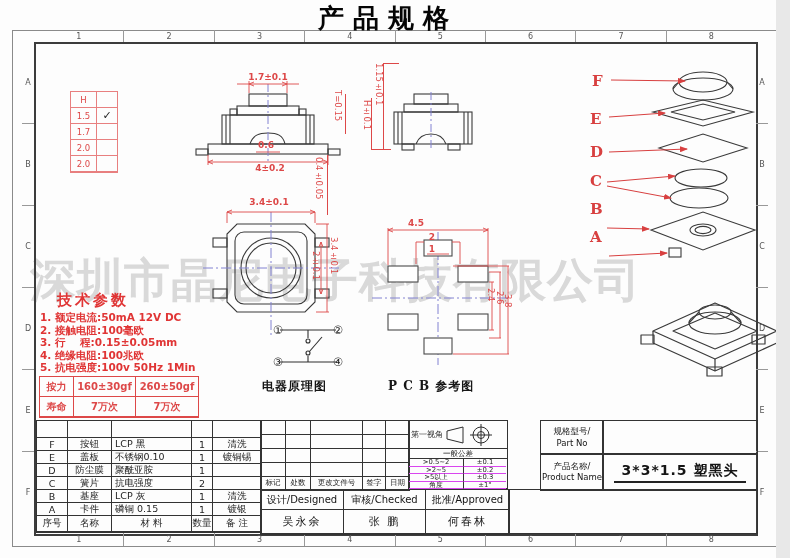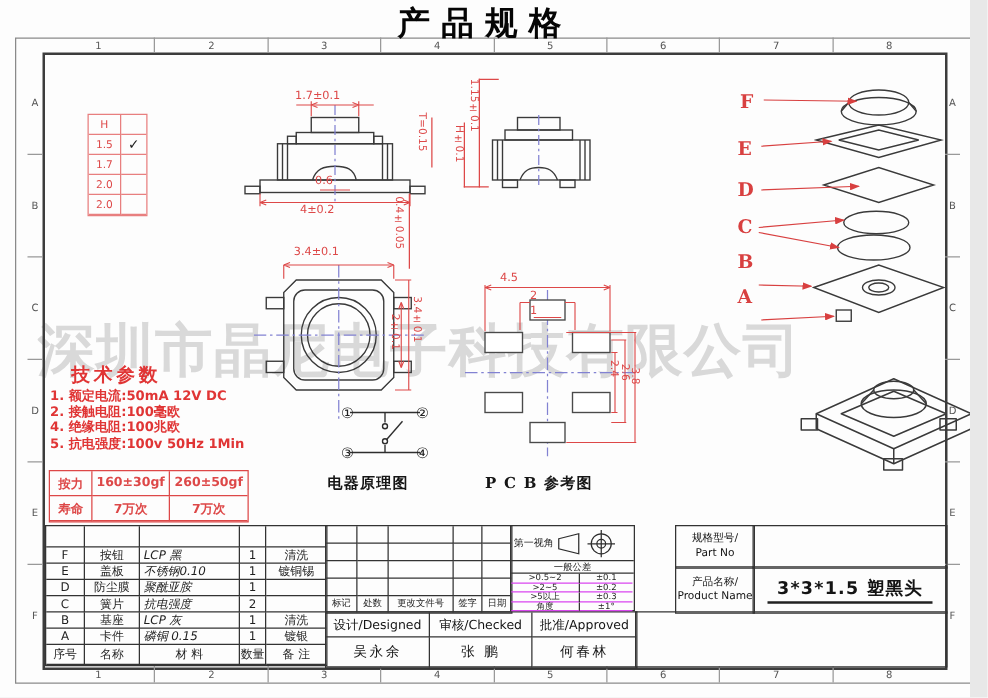--- a/index.html
+++ b/index.html
@@ -32,21 +32,21 @@
   #tech-title{left:57px;top:291px;font-size:15px;font-weight:700;color:#e03535;letter-spacing:3px;z-index:3;}
   #tech-list{left:40px;top:311px;color:#e03535;font-size:10.5px;line-height:12.6px;font-weight:600;white-space:pre;z-index:3;}
   
   #force-table{left:39px;top:376px;display:grid;grid-template-columns:34px 62px 62px;grid-auto-rows:20px;border:1.5px solid var(--red);color:var(--red);z-index:3;}
   .fc{border-right:1px solid var(--red);border-bottom:1px solid var(--red);display:flex;align-items:center;justify-content:center;font-size:10px;font-weight:700;}
   .fc:nth-child(3n){border-right:none;}
   
   #parts-table{left:36px;top:420px;display:grid;grid-template-columns:31px 44px 80px 21px 48px;grid-template-rows:17px repeat(6,13px) 16px;border:1.5px solid #333;z-index:3;background:transparent;}
   .pc{border-right:1px solid #333;border-bottom:1px solid #333;display:flex;align-items:center;justify-content:center;font-size:9.5px;color:#1f1f1f;white-space:nowrap;overflow:hidden;}
   .pc:nth-child(5n){border-right:none;}
-  .pc.mat{justify-content:flex-start;padding-left:3px;font-style:italic;}
+  .pc.mat{justify-content:flex-start;padding-left:3px;}
   
   #rev-table{left:260px;top:420px;display:grid;grid-template-columns:25px 25px 52px 23px 23px;grid-template-rows:repeat(4,14px) 13px;border:1.5px solid #333;z-index:3;}
   .vc{border-right:1px solid #333;border-bottom:1px solid #333;display:flex;align-items:center;justify-content:center;font-size:7.5px;color:#1f1f1f;white-space:nowrap;overflow:hidden;}
   .vc:nth-child(5n){border-right:none;}
   
   #tol-block{left:408px;top:420px;width:100px;height:69px;border:1.5px solid #333;box-sizing:border-box;z-index:3;}
   #proj-row{display:flex;align-items:center;height:27px;border-bottom:1px solid #333;}
   #proj-label{font-size:8px;color:#1f1f1f;padding-left:2px;white-space:nowrap;}
   #tol-title{height:9px;border-bottom:1px solid #333;display:flex;align-items:center;justify-content:center;font-size:7.5px;color:#1f1f1f;}
   #tol-rows{display:grid;grid-template-columns:55px 42px;grid-auto-rows:7.6px;}
@@ -58,21 +58,21 @@
   .ac:nth-child(3n){border-right:none;}
   .ac.nm{font-size:11px;letter-spacing:2px;}
   
   #scale-col{left:508px;top:420px;width:32px;height:69px;display:grid;grid-template-rows:15px 17px 15px 19px;border:1.5px solid #333;box-sizing:content-box;z-index:3;}
   .sc{border-bottom:1px solid #333;display:flex;align-items:center;justify-content:center;font-size:8.5px;color:#141414;}
   .cellb{border:1.5px solid #333;z-index:3;display:flex;flex-direction:column;align-items:center;justify-content:center;color:#141414;background:transparent;}
   .two{font-size:8.5px;line-height:1.35;text-align:center;}
   #name-value-cell{font-size:14px;font-weight:700;}
   #product-name{border-bottom:2px solid #222;padding:0 8px 1px 8px;letter-spacing:1px;}
   
-  .dim{position:absolute;color:var(--red);font-size:9px;line-height:1;z-index:5;white-space:nowrap;}
+  .dim{position:absolute;color:var(--red);font-size:9px;line-height:1;text-align:center;z-index:5;white-space:nowrap;font-weight:bold;}
   .dimv{position:absolute;color:var(--red);font-size:8.5px;line-height:1;writing-mode:vertical-rl;z-index:5;white-space:nowrap;}
   .redline{position:absolute;background:var(--red);z-index:4;}
   .cap{position:absolute;font-family:"DejaVu Serif","Liberation Serif",serif;font-size:12px;font-weight:700;color:#161616;text-align:left;z-index:5;letter-spacing:1px;}
   .xlabel{position:absolute;color:#d84040;font-size:15px;font-weight:700;font-family:"DejaVu Serif","Liberation Serif",serif;z-index:5;}
   .term{position:absolute;font-size:11.5px;color:#222;width:14px;text-align:center;z-index:5;}
   svg{position:absolute;z-index:2;}
 </style>
 </head>
 <body>
 
@@ -326,21 +326,21 @@
       <ellipse cx="92" cy="67" rx="16" ry="7"></ellipse>
       <line x1="66" y1="78" x2="76" y2="67"></line>
         <line x1="118" y1="78" x2="108" y2="67"></line>
       <rect x="18" y="90" width="13" height="9"></rect>
         <rect x="129" y="90" width="13" height="9"></rect>
       <rect x="84" y="122" width="15" height="9"></rect>
     </g>
   </svg>
 
   <div class="abs" id="tech-title">技术参数</div>
-  <div class="abs" id="tech-list"><div class="tpi">1. 额定电流:50mA 12V DC</div><div class="tpi">2. 接触电阻:100毫欧</div><div class="tpi">4. 绝缘电阻:100兆欧</div><div class="tpi">5. 抗电强度:100v 50Hz 1Min</div></div>
+  <div class="abs" id="tech-list"><div class="tpi">1. 额定电流:50mA 12V DC</div><div class="tpi">2. 接触电阻:100毫欧</div><div class="tpi">3. 行    程:0.15±0.05mm</div><div class="tpi">4. 绝缘电阻:100兆欧</div><div class="tpi">5. 抗电强度:100v 50Hz 1Min</div></div>
   <div class="abs" id="force-table">
       <div class="fc">按力</div>
       <div class="fc">160±30gf</div>
       <div class="fc">260±50gf</div>
       <div class="fc">寿命</div>
       <div class="fc">7万次</div>
       <div class="fc">7万次</div>
     </div>
 
   <div class="abs" id="parts-table">

